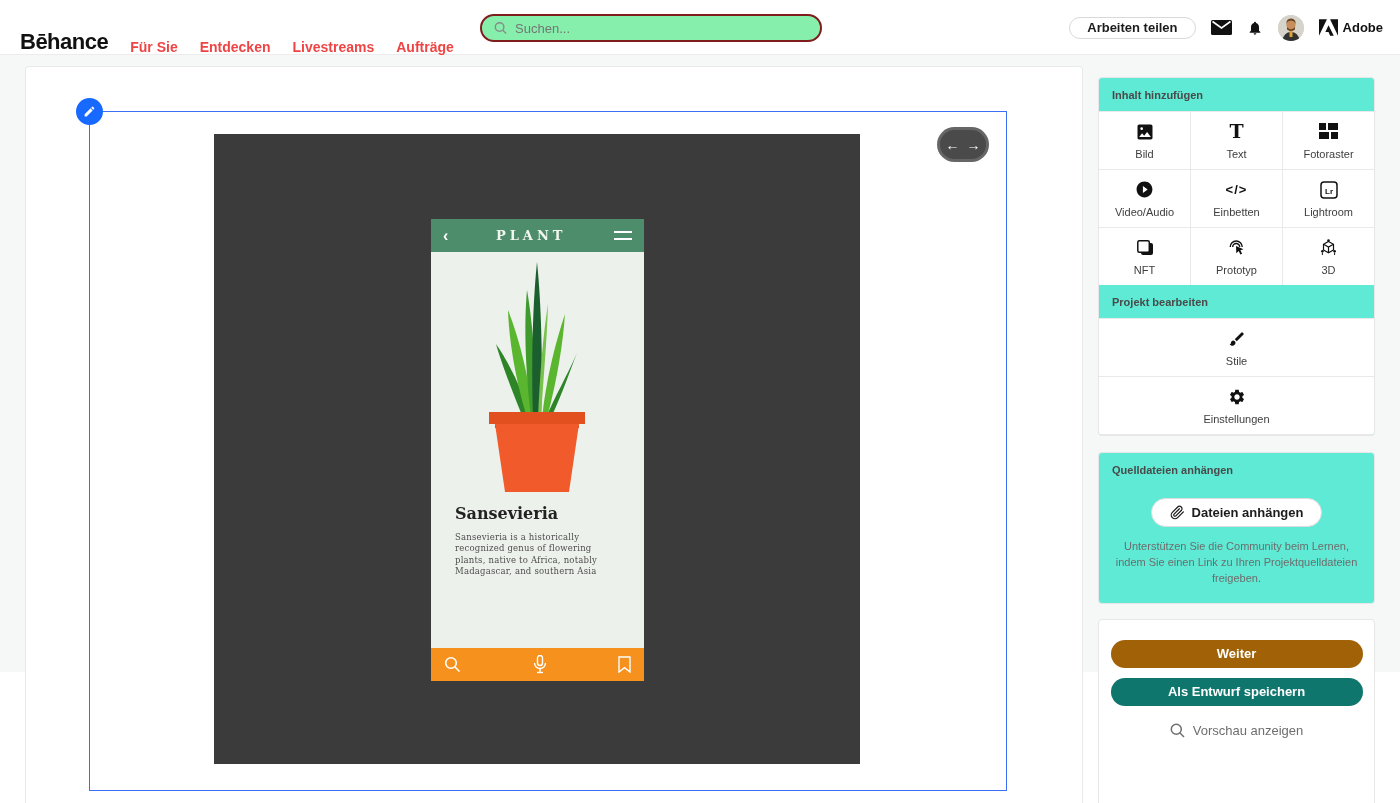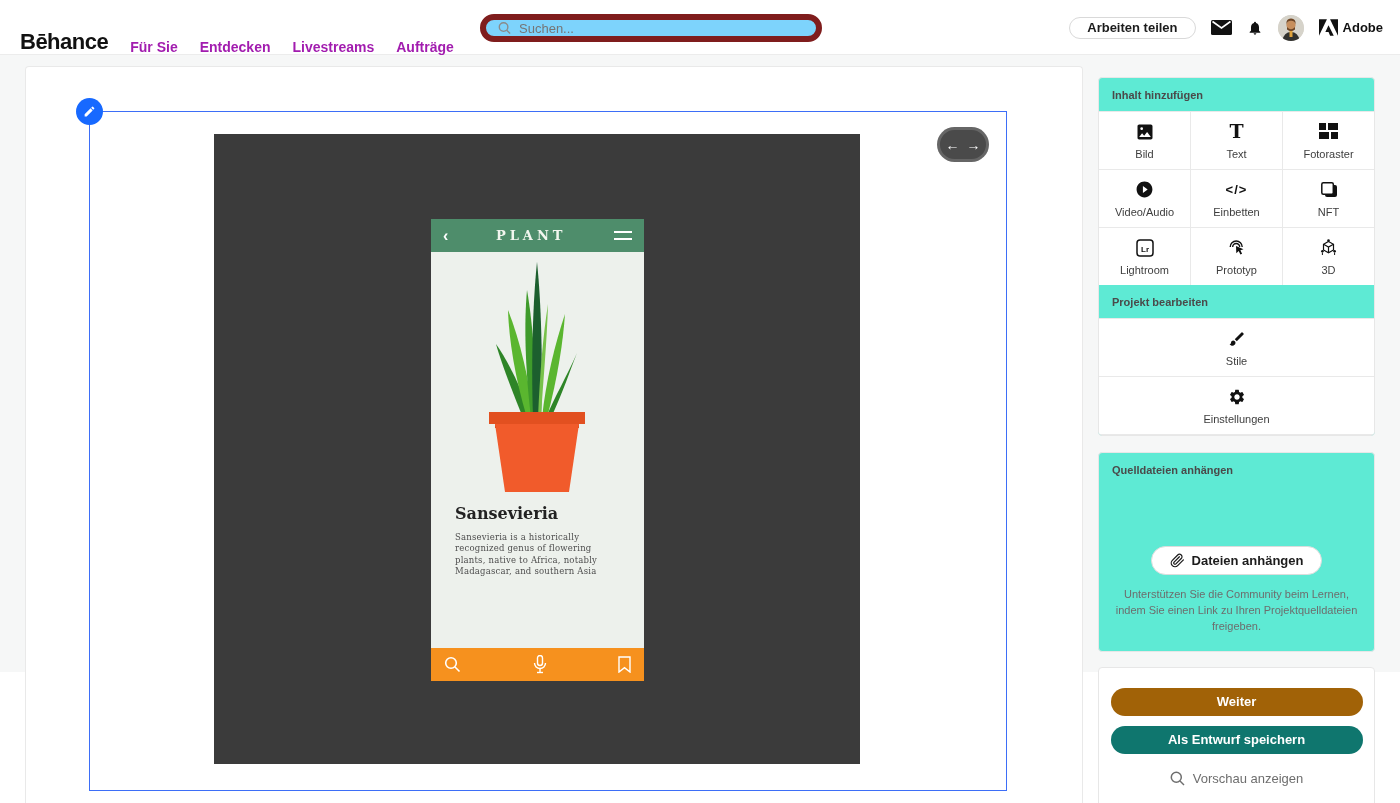--- a/index.html
+++ b/index.html
@@ -5,23 +5,23 @@
   * { margin:0; padding:0; box-sizing:border-box; }
   html,body { width:1400px; height:803px; overflow:hidden; background:#ffffff;
     font-family:"Liberation Sans", sans-serif; }
   .gray-band { position:absolute; top:55px; left:0; width:1400px; height:617px; background:#f6f7f7; }
 
   
   .navbar { position:absolute; top:0; left:0; width:1400px; height:55px; background:#fff;
     border-bottom:1px solid #ececec; z-index:5; }
   .nav-left { position:absolute; left:20px; top:0; height:55px; display:flex; align-items:flex-end; gap:22px; }
   .logo { font-size:22px; font-weight:bold; color:#111; letter-spacing:-0.5px; }
-  .nav-link { font-size:14px; font-weight:bold; color:#a21caf; cursor:pointer; }
-  .searchbox { position:absolute; left:480px; top:14px; width:342px; height:28px; background:#7dd3fc;
-    border:6px solid #7f1d1d; border-radius:14px; display:flex; align-items:center; padding:0 12px; gap:8px; }
+  .nav-link { font-size:14px; font-weight:bold; color:#ef4444; cursor:pointer; }
+  .searchbox { position:absolute; left:480px; top:14px; width:342px; height:28px; background:#86efac;
+    border:2px solid #7f1d1d; border-radius:14px; display:flex; align-items:center; padding:0 12px; gap:8px; }
   .searchbox input { border:none; outline:none; background:transparent; font-size:13px; color:#555; width:100%;
     font-family:"Liberation Sans", sans-serif; }
   .nav-right { position:absolute; right:17px; top:0; height:55px; display:flex; align-items:center; gap:15px; }
   .share-btn { height:22px; padding:0 17px; border:1px solid #d9d9d9; border-radius:20px; background:#fff;
     font-size:13px; font-weight:bold; color:#1c1c1c; display:flex; align-items:center; cursor:pointer;
     font-family:"Liberation Sans", sans-serif; }
   .avatar { width:26px; height:26px; border-radius:50%; overflow:hidden; background:#d6d3cb; }
   .adobe { display:flex; align-items:center; gap:5px; }
   .adobe span { font-size:13px; font-weight:bold; color:#111; }
 
@@ -66,21 +66,21 @@
   .cell { background:#fff; height:57px; display:flex; flex-direction:column; align-items:center;
     justify-content:center; gap:6px; cursor:pointer; }
   .cell .lbl { font-size:11px; color:#3d3d3d; }
   .cell .ic { height:20px; display:flex; align-items:center; justify-content:center; }
   .ticon { font-family:"DejaVu Serif", serif; font-size:19px; font-weight:bold; color:#111; line-height:1; }
   .embed-ic { font-size:13px; font-weight:bold; color:#111; letter-spacing:1px; }
   .panel2 { margin-top:16px; }
   .attach-body { padding:12px 14px 16px; display:flex; flex-direction:column; align-items:center; gap:12px; }
   .attach-btn { height:29px; padding:0 18px; background:#fff; border:1px solid #dcdcdc; border-radius:20px;
     display:flex; align-items:center; gap:7px; font-size:13px; font-weight:bold; color:#1c1c1c; cursor:pointer;
-    font-family:"Liberation Sans", sans-serif;margin-top:48px; }
+    font-family:"Liberation Sans", sans-serif; }
   .attach-desc { font-size:11px; color:#6d6d6d; text-align:center; line-height:1.45; }
   .panel3 { margin-top:15px; background:#fff; border:1px solid #e7e7e7; border-radius:4px;
     height:266px; padding:20px 14px 0; display:flex; flex-direction:column; align-items:center; gap:10px; }
   .btn-pill { width:252px; height:28px; border:none; border-radius:15px; font-size:13px; font-weight:bold;
     color:#fff; cursor:pointer; font-family:"Liberation Sans", sans-serif; }
   .btn-green { background:#a16207; }
   .btn-blue { background:#0f766e; }
   .preview-row { margin-top:7px; display:flex; align-items:center; gap:8px; color:#6e6e6e;
     font-size:13px; cursor:pointer; }
 </style>
@@ -237,34 +237,34 @@
       </div>
       <div class="cell">
         <span class="ic">
             <span class="embed-ic">&lt;/&gt;</span>
           </span>
         <span class="lbl">Einbetten</span>
       </div>
       <div class="cell">
         <span class="ic">
             <svg width="18" height="18" viewBox="0 0 18 18">
+              <rect x="1" y="1" width="16" height="16" rx="3" fill="none" stroke="#111" stroke-width="1.5"></rect>
+              <text x="5" y="12.5" font-family="Liberation Sans, sans-serif" font-size="8" font-weight="bold" fill="#111">Lr</text>
+            </svg>
+          </span>
+        <span class="lbl">Lightroom</span>
+      </div>
+      <div class="cell">
+        <span class="ic">
+            <svg width="18" height="18" viewBox="0 0 18 18">
               <rect x="5" y="4" width="12" height="12" rx="2" fill="#111"></rect>
               <rect x="1.8" y="1.8" width="11.5" height="11.5" rx="1.5" fill="#fff" stroke="#111" stroke-width="1.5"></rect>
             </svg>
           </span>
         <span class="lbl">NFT</span>
-      </div>
-      <div class="cell">
-        <span class="ic">
-            <svg width="18" height="18" viewBox="0 0 18 18">
-              <rect x="1" y="1" width="16" height="16" rx="3" fill="none" stroke="#111" stroke-width="1.5"></rect>
-              <text x="5" y="12.5" font-family="Liberation Sans, sans-serif" font-size="8" font-weight="bold" fill="#111">Lr</text>
-            </svg>
-          </span>
-        <span class="lbl">Lightroom</span>
       </div>
       <div class="cell">
         <span class="ic">
             <svg width="19" height="19" viewBox="0 0 19 19">
               <path d="M3.2 9 a6 6 0 0 1 12 0" fill="none" stroke="#111" stroke-width="1.4"></path>
               <path d="M5.7 9 a3.5 3.5 0 0 1 7 0" fill="none" stroke="#111" stroke-width="1.4"></path>
               <path fill="#111" d="M9 8 l7.5 3.3 -3.1 1 1.7 3.4 -1.7 .9 -1.7 -3.5 -2.4 2.1 z"></path>
             </svg>
           </span>
         <span class="lbl">Prototyp</span>

